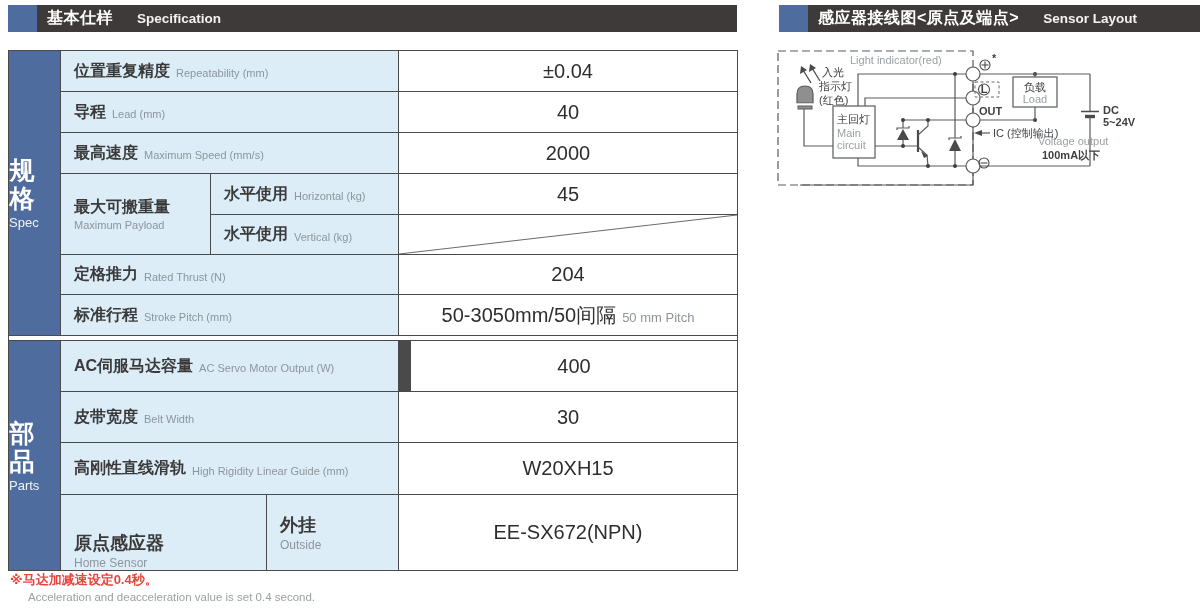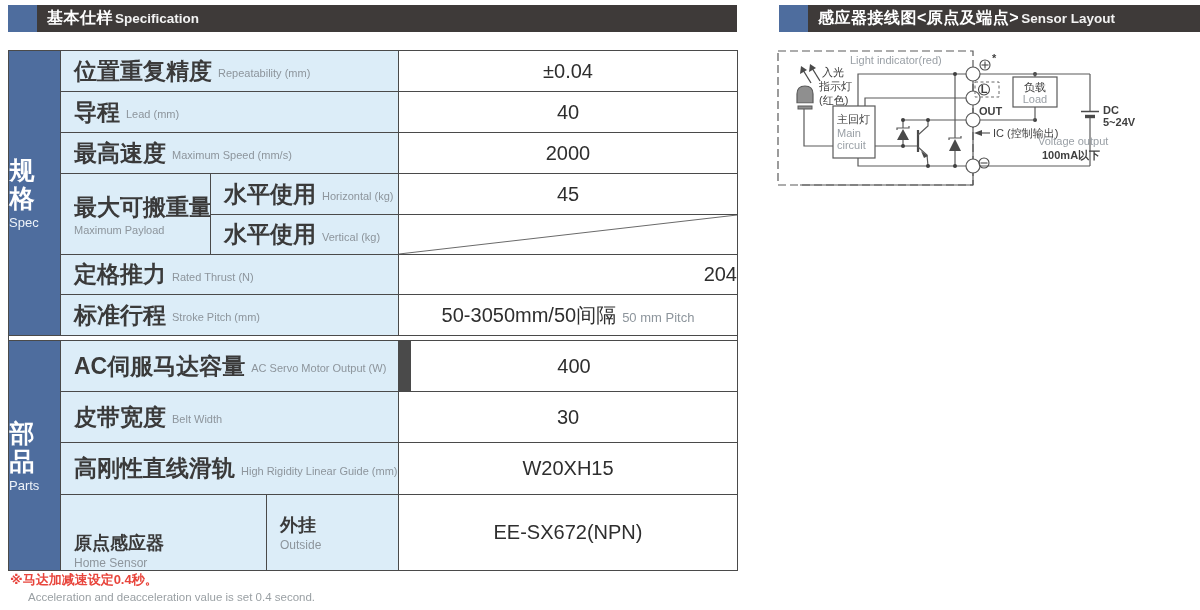--- a/index.html
+++ b/index.html
@@ -2,33 +2,33 @@
 <html><head>
 <meta charset="utf-8">
 <style>
   html,body{margin:0;padding:0;background:#fff;}
   .page{position:relative;width:1200px;height:610px;background:#fff;overflow:hidden;
         font-family:"Liberation Sans","DejaVu Sans",sans-serif;color:#333;}
 
   
   .hdr{position:absolute;height:27px;display:flex;align-items:stretch;}
   .hdr .sq{width:29px;background:#4e6d9e;flex:0 0 29px;}
-  .hdr .bar{flex:1;background:#3e3a39;display:flex;align-items:center;padding-left:10px;gap:2px;}
+  .hdr .bar{flex:1;background:#3e3a39;display:flex;align-items:center;padding-left:10px;gap:24px;}
   .hdr .zh{color:#fff;font-size:16px;font-weight:700;letter-spacing:.5px;}
   .hdr .en{color:#f2f2f2;font-size:13.5px;font-weight:600;}
   #hdr-left{left:8px;top:5px;width:729px;}
   #hdr-right{left:779px;top:5px;width:421px;}
 
   
   .tbl{position:absolute;left:8px;top:50px;width:730px;
        display:grid;background:#4a4a4a;gap:1px;padding:1px;box-sizing:border-box;
        grid-template-columns:51px 149px 187px 338px;
        grid-template-rows:40px 40px 40px 40px 39px 39px 40px 4px 50px 50px 51px 75px;}
   .cell{background:#dcedf8;display:flex;align-items:center;padding-left:13px;box-sizing:border-box;overflow:hidden;}
-  .cell .zh{font-size:23px;font-weight:600;color:#3a3a3a;white-space:nowrap;}
+  .cell .zh{font-size:16px;font-weight:600;color:#3a3a3a;white-space:nowrap;}
   .cell .en{font-size:11px;color:#8d959c;margin-left:6px;white-space:nowrap;position:relative;top:2px;}
   .val{background:#fff;display:flex;align-items:center;justify-content:center;box-sizing:border-box;}
   .val .num{font-size:20px;color:#2e2e2e;}
   .val .sub-en{font-size:13px;color:#8d959c;margin-left:6px;position:relative;top:2px;}
   .side{background:#4e6d9e;display:flex;flex-direction:column;align-items:flex-start;justify-content:center;gap:3px;}
   .side .v-zh{width:26px;font-size:25px;line-height:1.12;font-weight:700;color:#fff;
               word-break:break-all;text-align:center;}
   .side .v-en{font-size:13px;color:#eef3f9;}
   .two-line{flex-direction:column;align-items:flex-start;justify-content:center;gap:1px;}
   .two-line .en{margin-left:0;top:0;}
@@ -43,21 +43,21 @@
   .split .zh{font-size:18px;}
   .split .en{margin-left:0;top:0;font-size:12px;}
 
   
   .r1l{grid-column:2/4;grid-row:1;} .r1v{grid-column:4;grid-row:1;}
   .r2l{grid-column:2/4;grid-row:2;} .r2v{grid-column:4;grid-row:2;}
   .r3l{grid-column:2/4;grid-row:3;} .r3v{grid-column:4;grid-row:3;}
   .r45l{grid-column:2;grid-row:4/6;} 
   .r4s{grid-column:3;grid-row:4;} .r4v{grid-column:4;grid-row:4;}
   .r5s{grid-column:3;grid-row:5;} .r5v{grid-column:4;grid-row:5;}
-  .r6l{grid-column:2/4;grid-row:6;} .r6v{grid-column:4;grid-row:6;justify-content:flex-end;}
+  .r6l{grid-column:2/4;grid-row:6;} .r6v{grid-column:4;grid-row:6;}
   .r7l{grid-column:2/4;grid-row:7;} .r7v{grid-column:4;grid-row:7;}
   .r8l{grid-column:2/4;grid-row:9;} .r8v{grid-column:4;grid-row:9;margin-left:12px;}
   .r9l{grid-column:2/4;grid-row:10;} .r9v{grid-column:4;grid-row:10;}
   .r10l{grid-column:2/4;grid-row:11;} .r10v{grid-column:4;grid-row:11;}
   .r11l{grid-column:2/4;grid-row:12;display:flex;align-items:stretch;} .r11v{grid-column:4;grid-row:12;}
   .side-spec{grid-column:1;grid-row:1/8;}
   .side-parts{grid-column:1;grid-row:9/13;}
 
   
   .note-red{position:absolute;left:10px;top:571px;font-size:13px;font-weight:700;color:#e8453c;}

